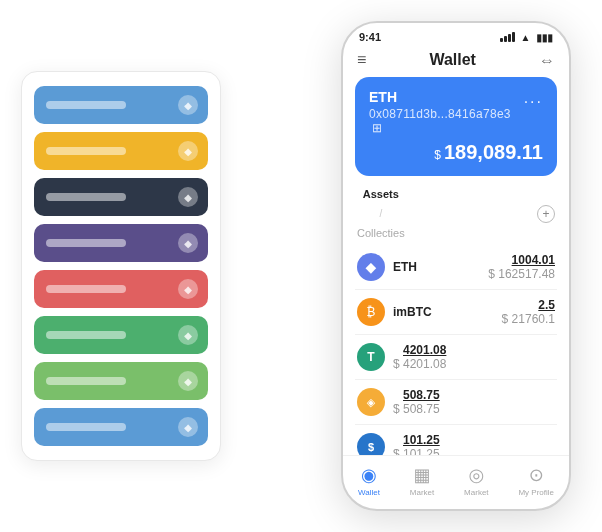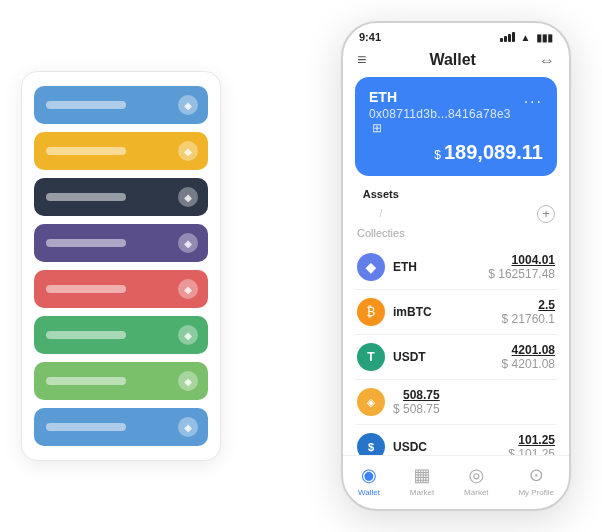--- a/index.html
+++ b/index.html
@@ -431,38 +431,36 @@
         <div class="asset-icon icon-imbtc" style="font-size:12px;">₿</div>
         <span class="asset-name">imBTC</span>
         <div class="asset-amounts">
           <div class="asset-amount-main">2.5</div>
           <div class="asset-amount-usd">$ 21760.1</div>
         </div>
       </div>
 
       <div class="asset-row">
         <div class="asset-icon icon-usdt" style="font-weight:bold; font-size:12px;">T</div>
-        <span class="asset-name">USDT</span>
         <div class="asset-amounts">
           <div class="asset-amount-main">4201.08</div>
           <div class="asset-amount-usd">$ 4201.08</div>
         </div>
       </div>
 
       <div class="asset-row">
         <div class="asset-icon icon-dai" style="font-size:11px;">◈</div>
         <div class="asset-amounts">
           <div class="asset-amount-main">508.75</div>
           <div class="asset-amount-usd">$ 508.75</div>
         </div>
       </div>
 
       <div class="asset-row">
         <div class="asset-icon icon-usdc" style="font-size:11px; font-weight:bold;">$</div>
-        <span class="asset-name">USDC</span>
         <div class="asset-amounts">
           <div class="asset-amount-main">101.25</div>
           <div class="asset-amount-usd">$ 101.25</div>
         </div>
       </div>
 
       <div class="asset-row">
         <div class="asset-icon icon-tft">♥</div>
         <span class="asset-name">TFT</span>
         <div class="asset-amounts">

